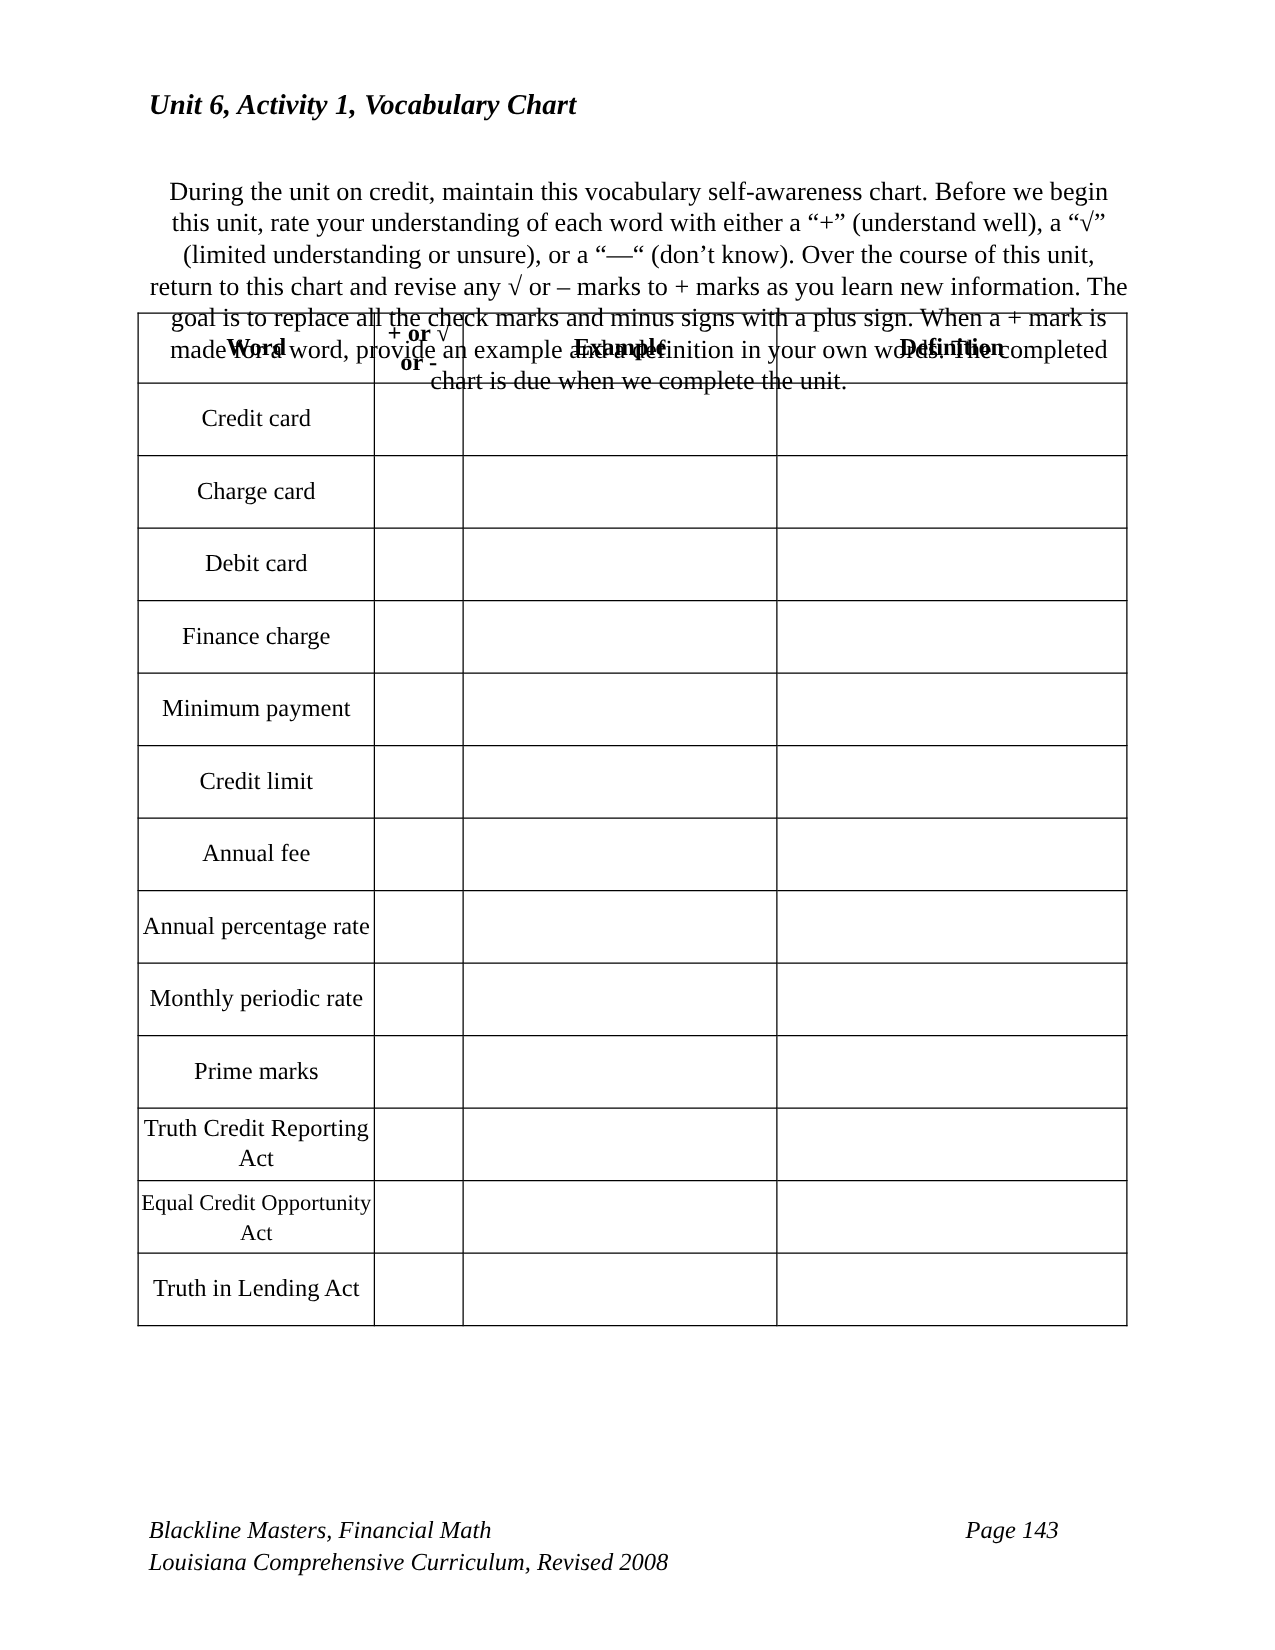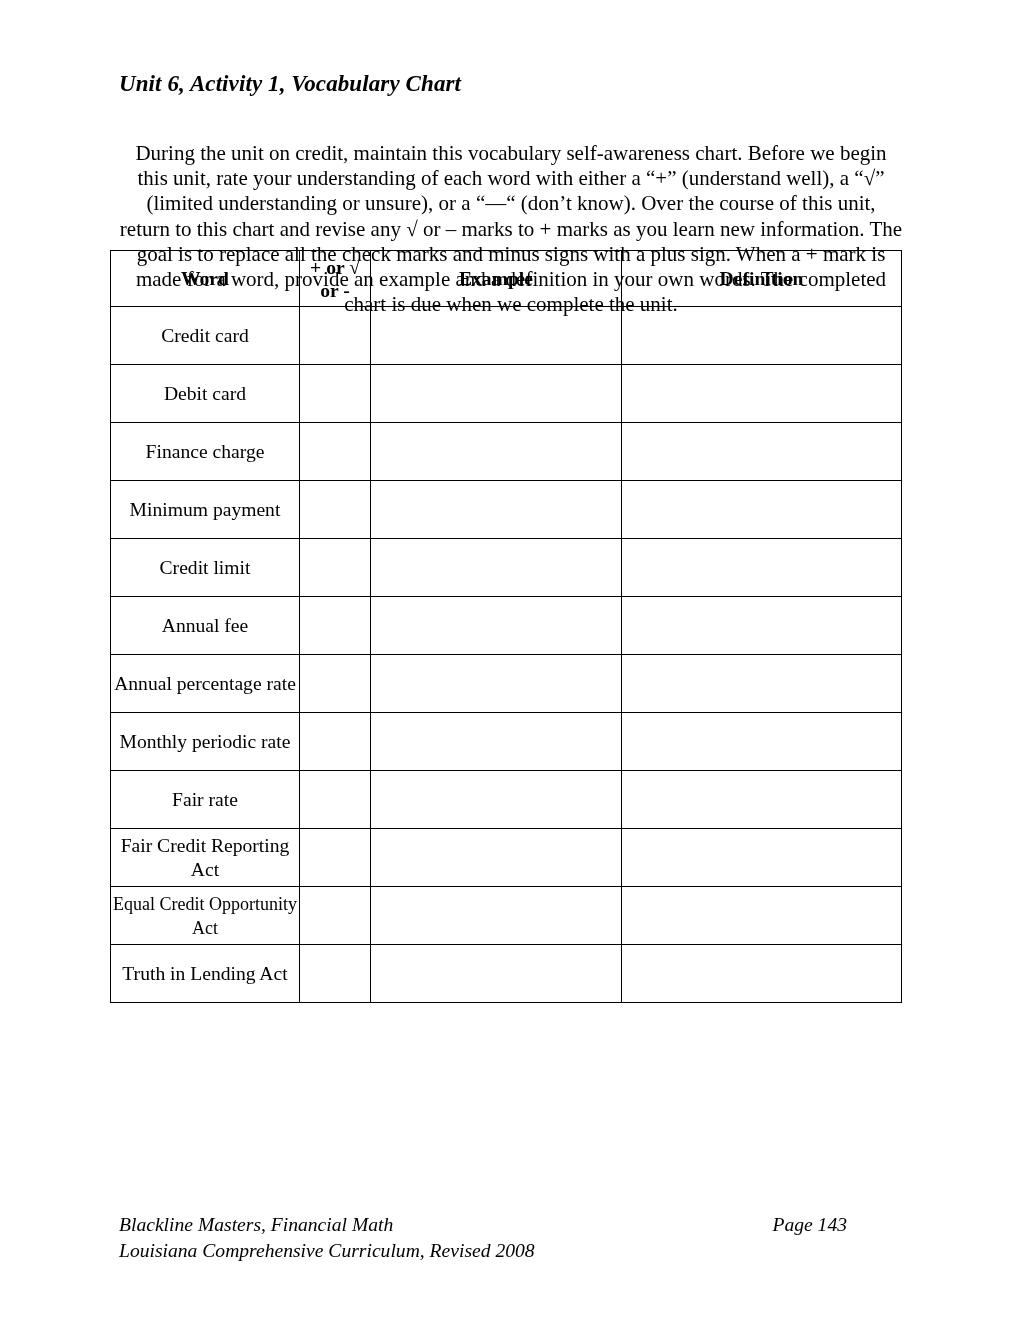--- a/index.html
+++ b/index.html
@@ -139,20 +139,26 @@
       </tr>
     </thead>
     <tbody id="vocab-body">
         <tr>
           <td class="word-cell">Credit card</td>
           <td></td>
           <td></td>
           <td></td>
         </tr>
         <tr>
+          <td class="word-cell">Charge card</td>
+          <td></td>
+          <td></td>
+          <td></td>
+        </tr>
+        <tr>
           <td class="word-cell">Debit card</td>
           <td></td>
           <td></td>
           <td></td>
         </tr>
         <tr>
           <td class="word-cell">Finance charge</td>
           <td></td>
           <td></td>
           <td></td>
@@ -181,27 +187,27 @@
           <td></td>
           <td></td>
         </tr>
         <tr>
           <td class="word-cell two-line">Monthly periodic rate</td>
           <td></td>
           <td></td>
           <td></td>
         </tr>
         <tr>
-          <td class="word-cell">Fair rate</td>
-          <td></td>
-          <td></td>
-          <td></td>
-        </tr>
-        <tr>
-          <td class="word-cell two-line">Fair Credit Reporting Act</td>
+          <td class="word-cell">Prime marks</td>
+          <td></td>
+          <td></td>
+          <td></td>
+        </tr>
+        <tr>
+          <td class="word-cell two-line">Truth Credit Reporting Act</td>
           <td></td>
           <td></td>
           <td></td>
         </tr>
         <tr>
           <td class="word-cell two-line small">Equal Credit Opportunity Act</td>
           <td></td>
           <td></td>
           <td></td>
         </tr>

